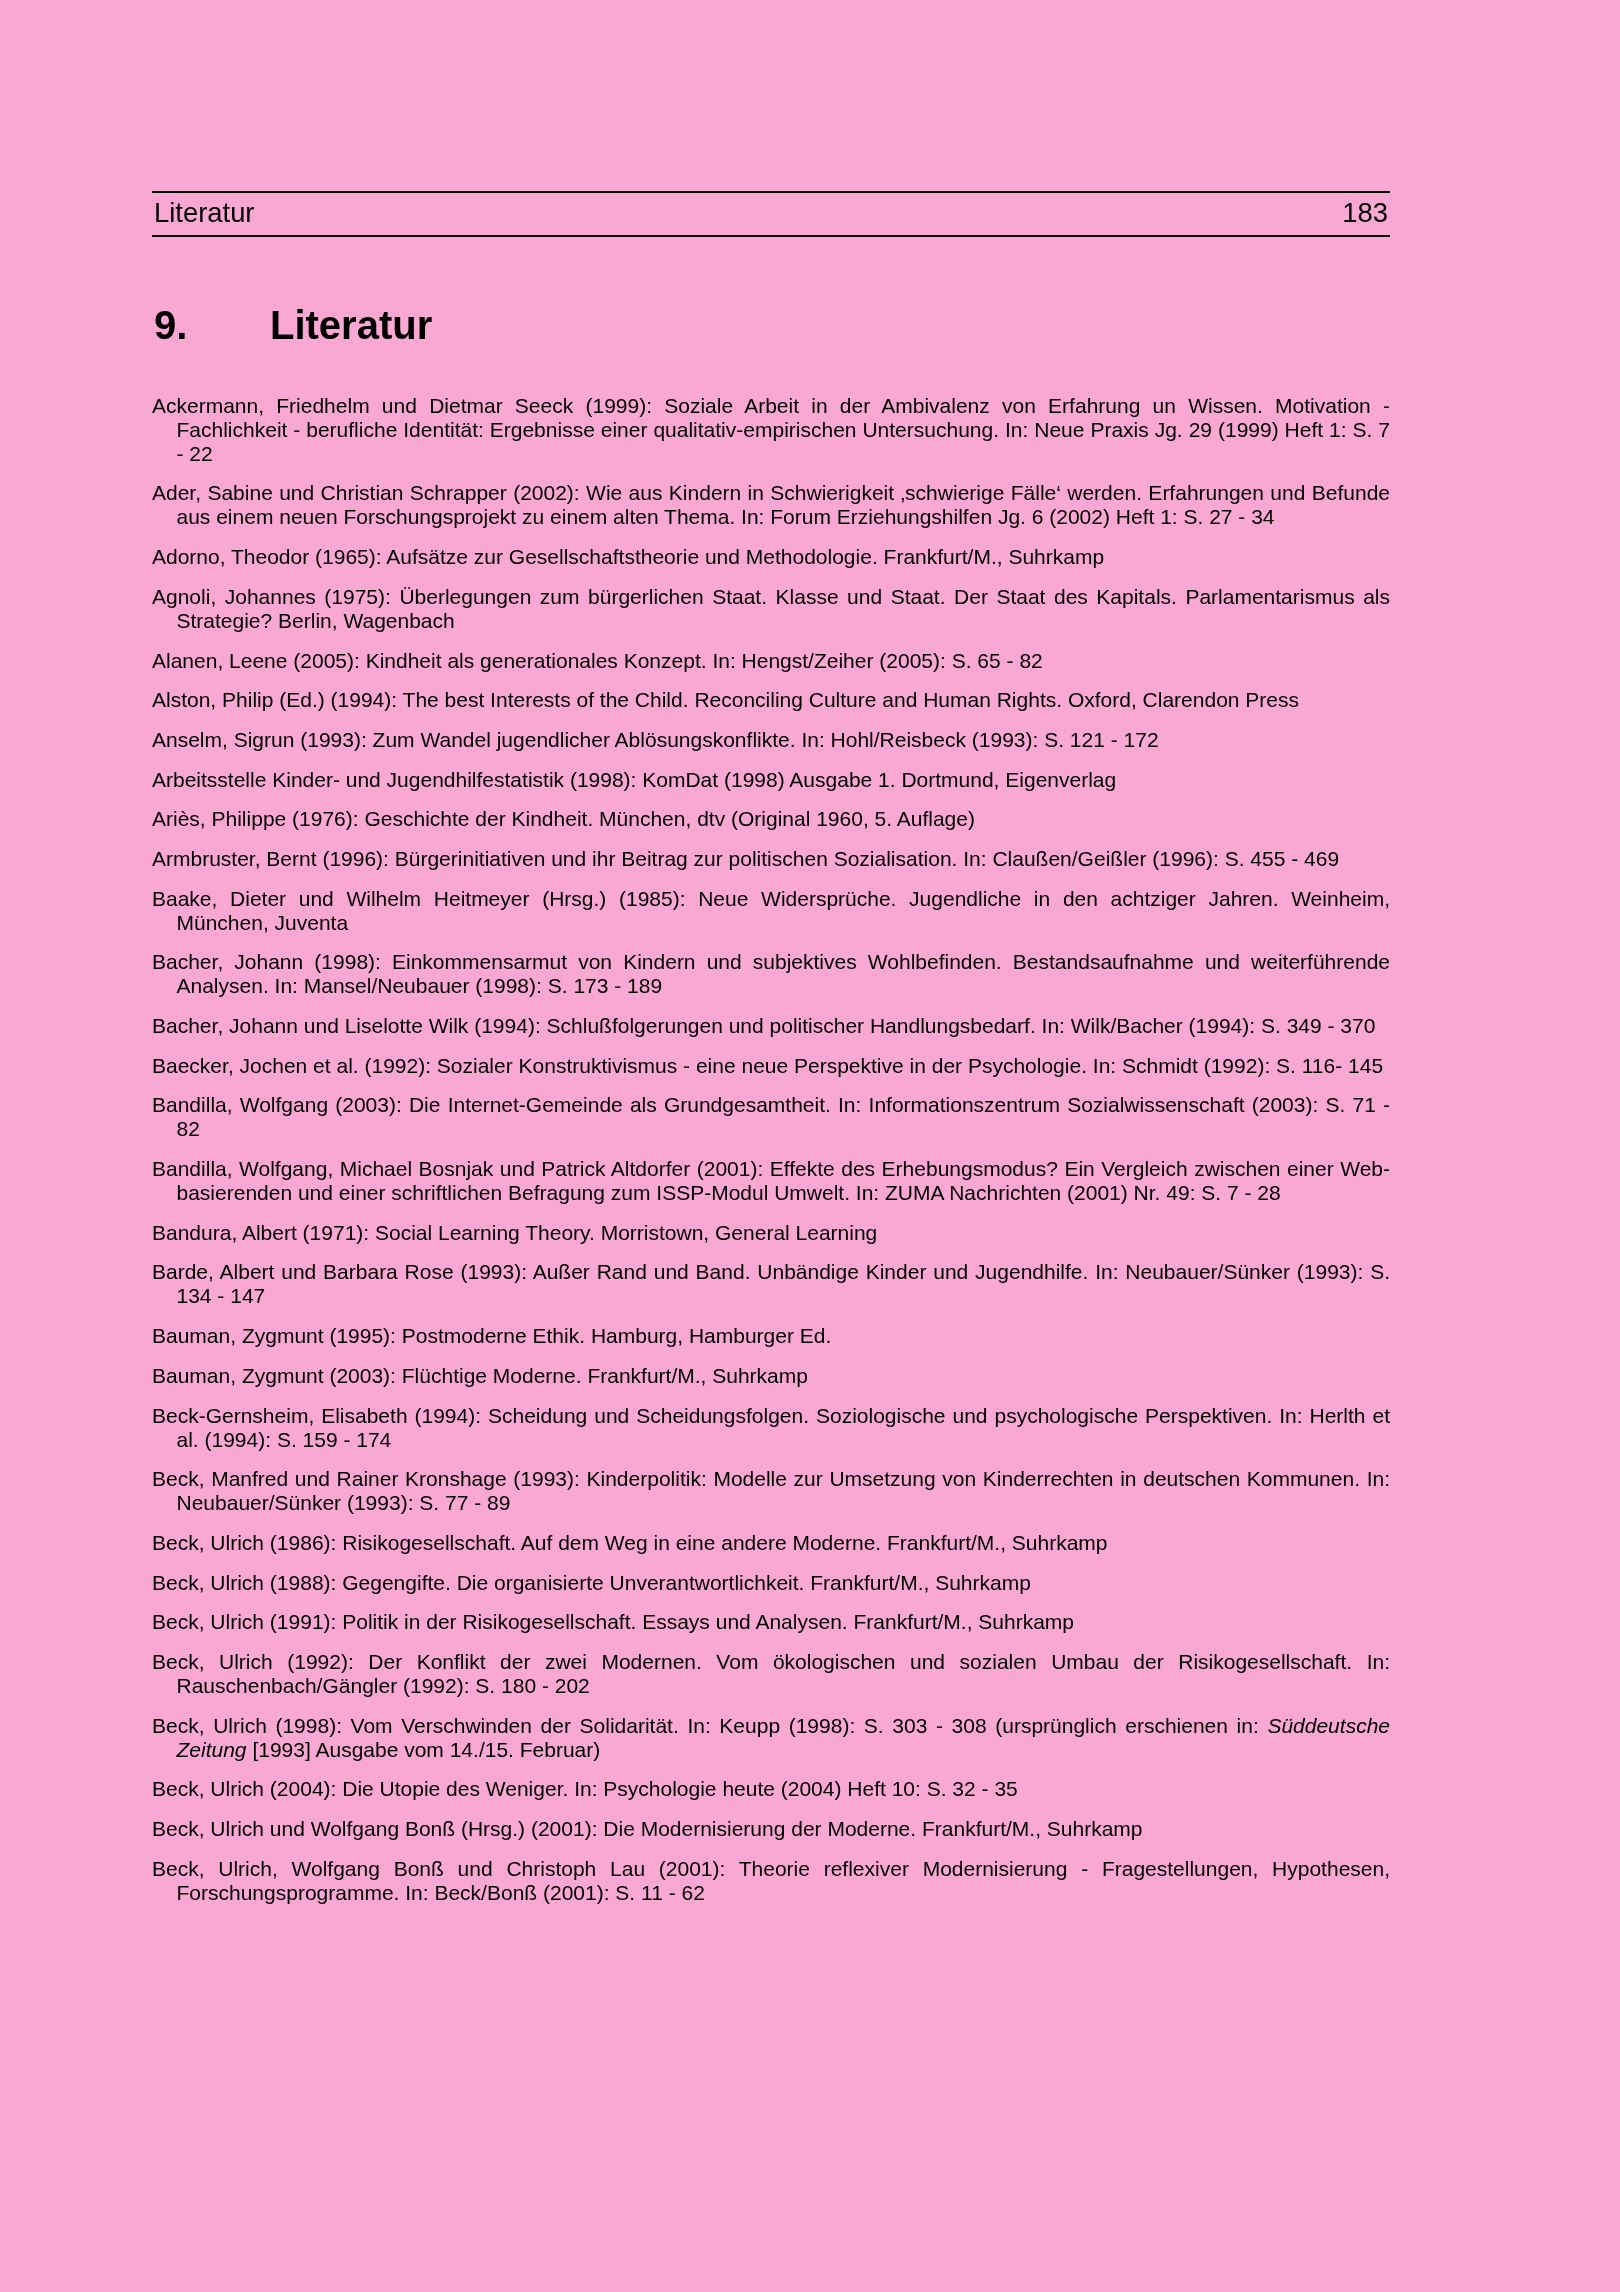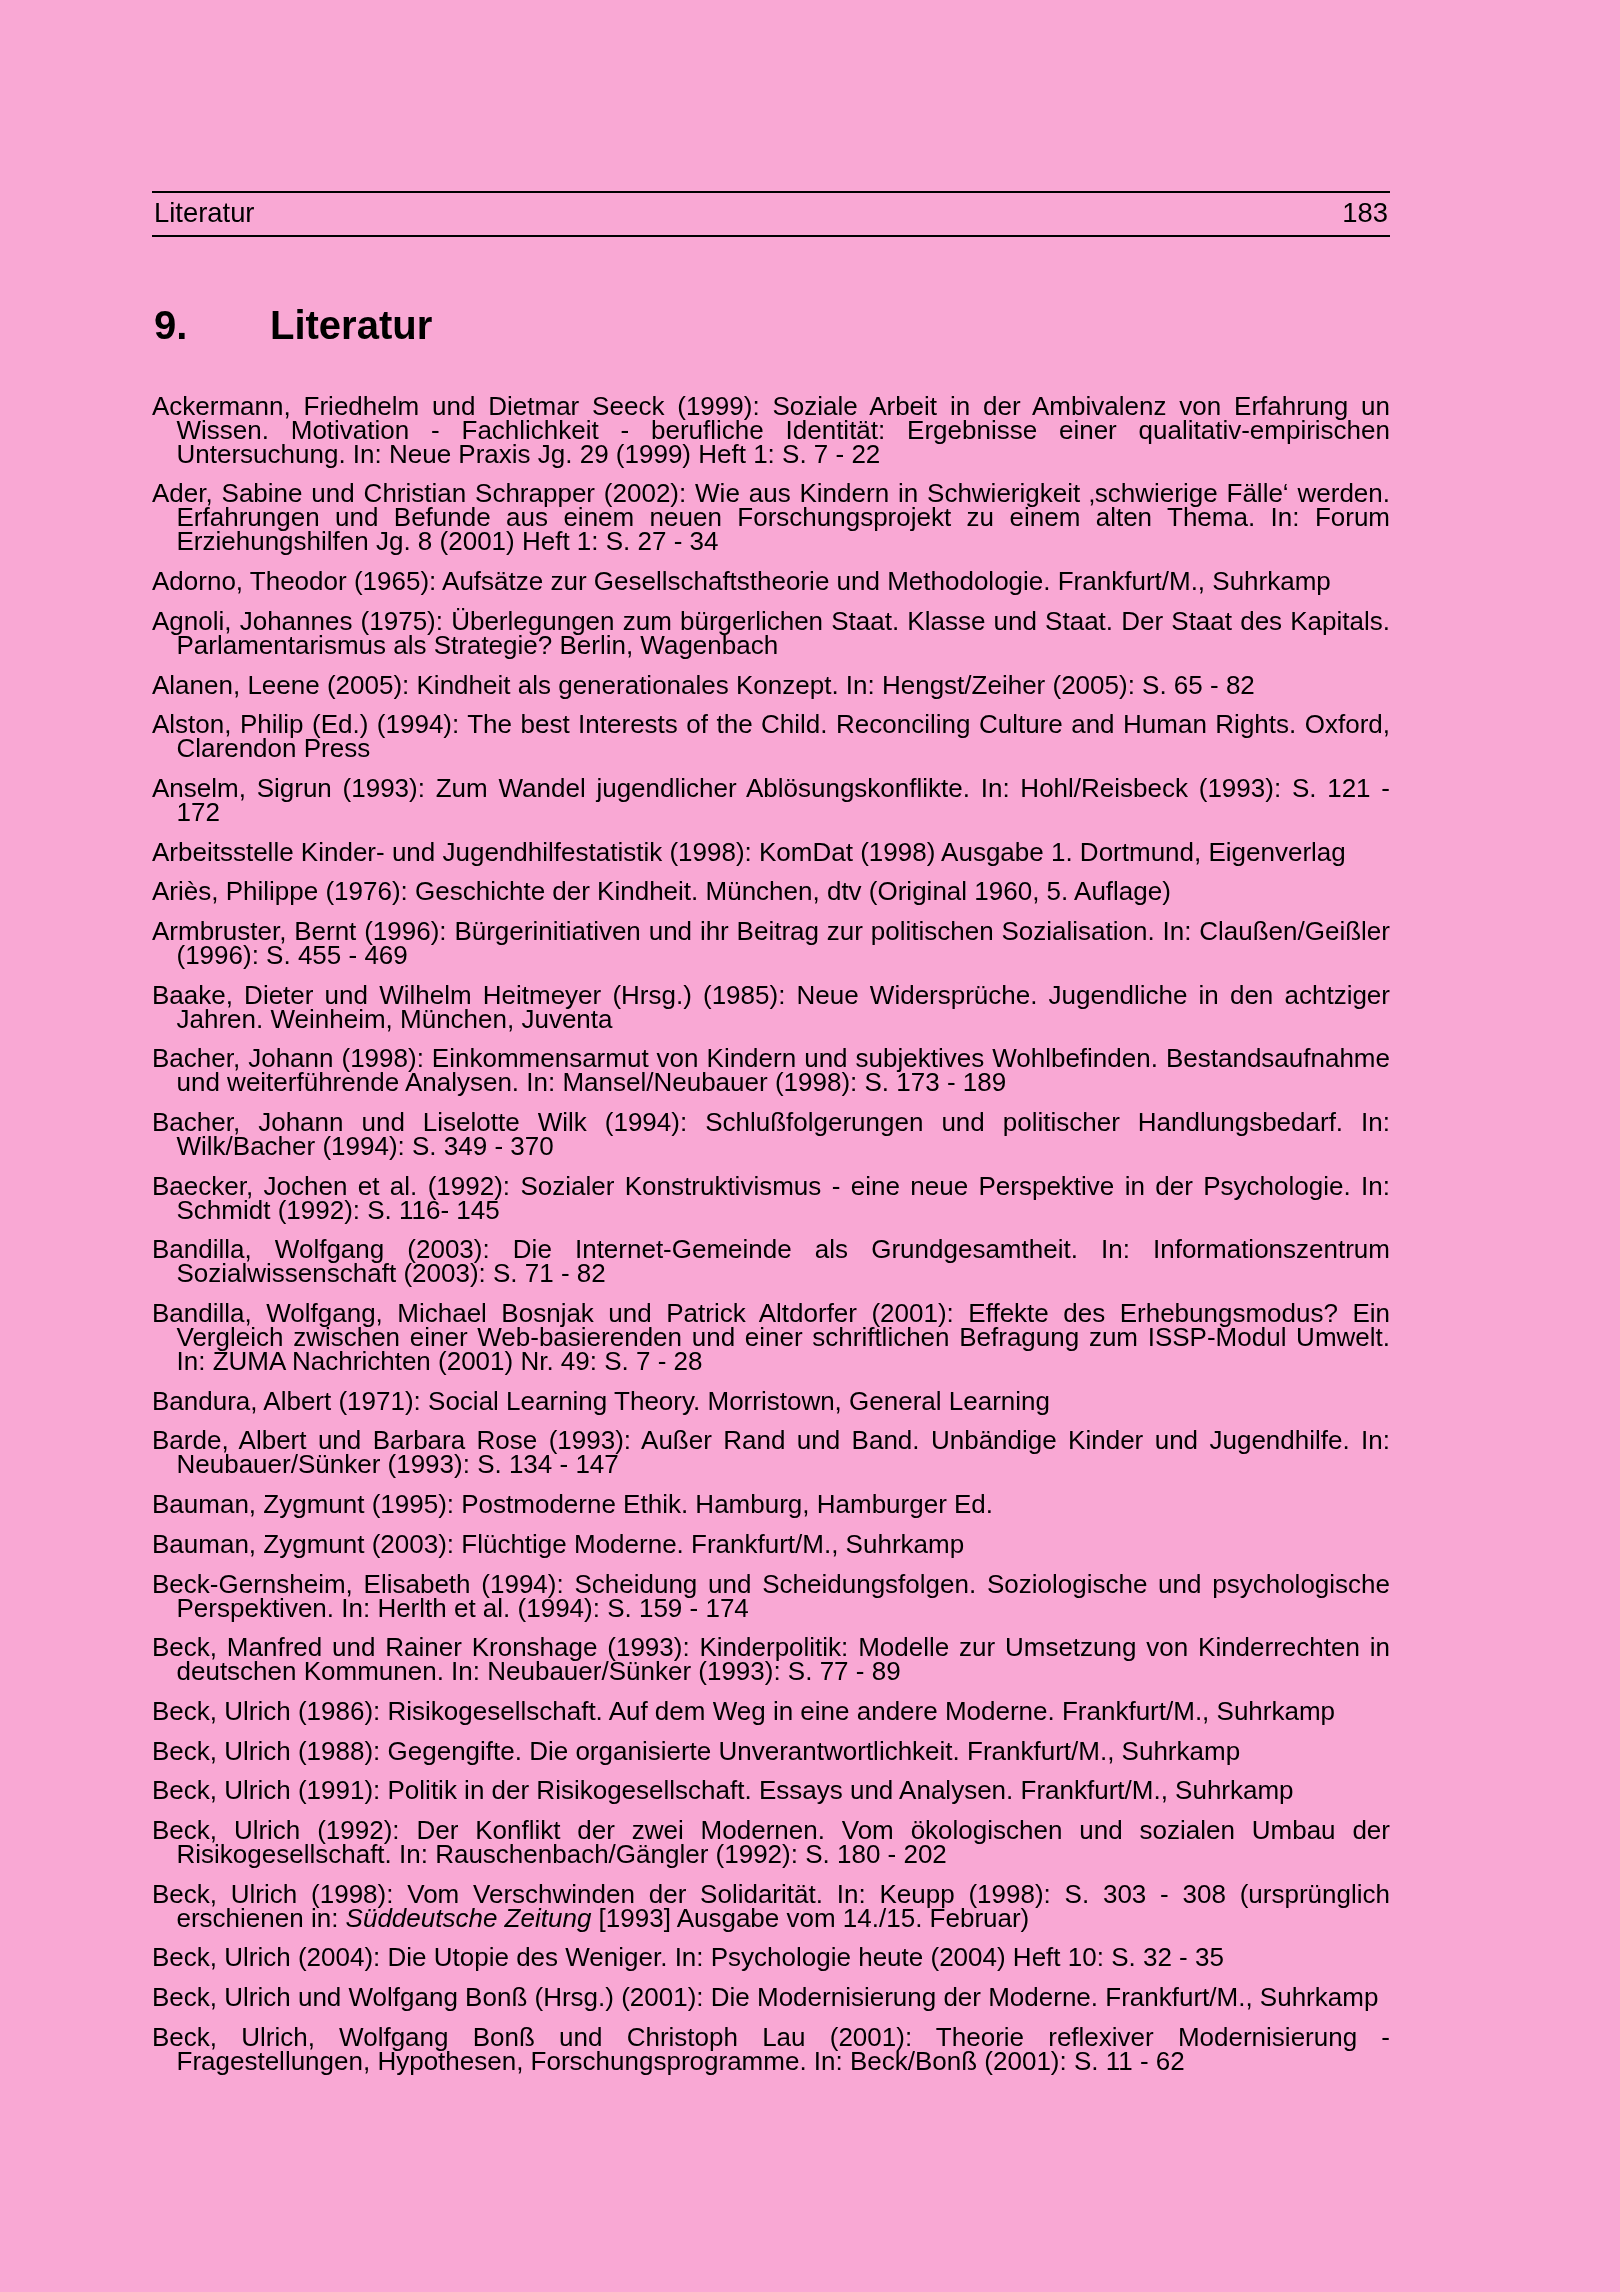--- a/index.html
+++ b/index.html
@@ -43,21 +43,21 @@
     line-height: 39px;
   }
   .chapter-heading .chapter-number {
     display: inline-block;
     width: 116px;
   }
   .bibliography {
     margin-top: 49px;
   }
   .entry {
-    font-size: 26px;
+    font-size: 21px;
     line-height: 24px;
     text-align: justify;
     padding-left: 24.5px;
     text-indent: -24.5px;
     margin-bottom: 15.7px;
     hyphens: manual;
   }
   .entry .italic { font-style: italic; }
 </style>
 </head>
@@ -70,21 +70,21 @@
       <span>Literatur</span>
       <span>183</span>
     </div>
 
     <h1 class="chapter-heading">
       <span class="chapter-number">9.</span><span>Literatur</span>
     </h1>
 
     <div class="bibliography">
         <p class="entry"><span>Ackermann, Friedhelm und Dietmar Seeck (1999): Soziale Arbeit in der Ambivalenz von Erfahrung un Wissen. Motivation - Fachlichkeit - berufliche Identität: Ergebnisse einer qualitativ-empirischen Untersuchung. In: Neue Praxis Jg. 29 (1999) Heft 1: S. 7 - 22</span></p>
-        <p class="entry"><span>Ader, Sabine und Christian Schrapper (2002): Wie aus Kindern in Schwierigkeit ‚schwierige Fälle‘ werden. Erfahrungen und Be­funde aus einem neuen Forschungsprojekt zu einem alten Thema. In: Forum Erziehungshilfen Jg. 8 (2001) Heft 1: S. 27 - 34</span></p>
+        <p class="entry"><span>Ader, Sabine und Christian Schrapper (2002): Wie aus Kindern in Schwierigkeit ‚schwierige Fälle‘ werden. Erfahrungen und Be­funde aus einem neuen Forschungsprojekt zu einem alten Thema. In: Forum Erziehungshilfen Jg. 6 (2002) Heft 1: S. 27 - 34</span></p>
         <p class="entry"><span>Adorno, Theodor (1965): Aufsätze zur Gesellschaftstheorie und Methodologie. Frankfurt/M., Suhrkamp</span></p>
         <p class="entry"><span>Agnoli, Johannes (1975): Überlegungen zum bürgerlichen Staat. Klasse und Staat. Der Staat des Kapitals. Parlamentarismus als Strategie? Berlin, Wagenbach</span></p>
         <p class="entry"><span>Alanen, Leene (2005): Kindheit als generationales Konzept. In: Hengst/Zeiher (2005): S. 65 - 82</span></p>
         <p class="entry"><span>Alston, Philip (Ed.) (1994): The best Interests of the Child. Reconciling Culture and Human Rights. Oxford, Clarendon Press</span></p>
         <p class="entry"><span>Anselm, Sigrun (1993): Zum Wandel jugendlicher Ablösungskonflikte. In: Hohl/Reisbeck (1993): S. 121 - 172</span></p>
         <p class="entry"><span>Arbeitsstelle Kinder- und Jugendhilfestatistik (1998): KomDat (1998) Ausgabe 1. Dortmund, Eigenverlag</span></p>
         <p class="entry"><span>Ariès, Philippe (1976): Geschichte der Kindheit. München, dtv (Original 1960, 5. Auflage)</span></p>
         <p class="entry"><span>Armbruster, Bernt (1996): Bürgerinitiativen und ihr Beitrag zur politischen Sozialisation. In: Claußen/Geißler (1996): S. 455 - 469</span></p>
         <p class="entry"><span>Baake, Dieter und Wilhelm Heitmeyer (Hrsg.) (1985): Neue Widersprüche. Jugendliche in den achtziger Jahren. Weinheim, München, Juventa</span></p>
         <p class="entry"><span>Bacher, Johann (1998): Einkommensarmut von Kindern und subjektives Wohlbefinden. Bestandsaufnahme und weiterführende Analysen. In: Mansel/Neubauer (1998): S. 173 - 189</span></p>

